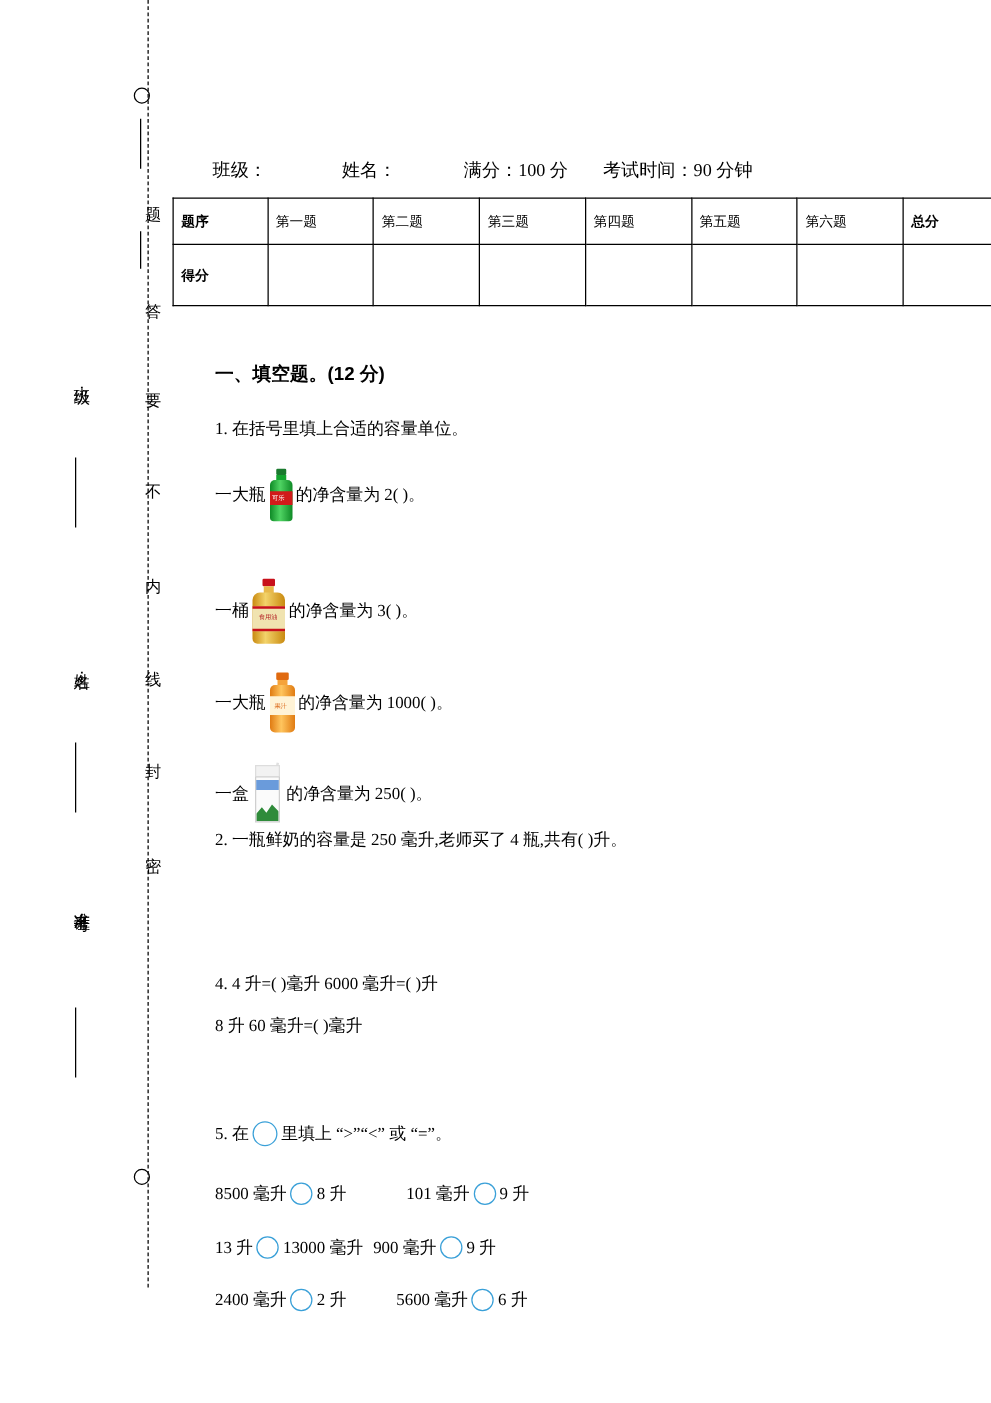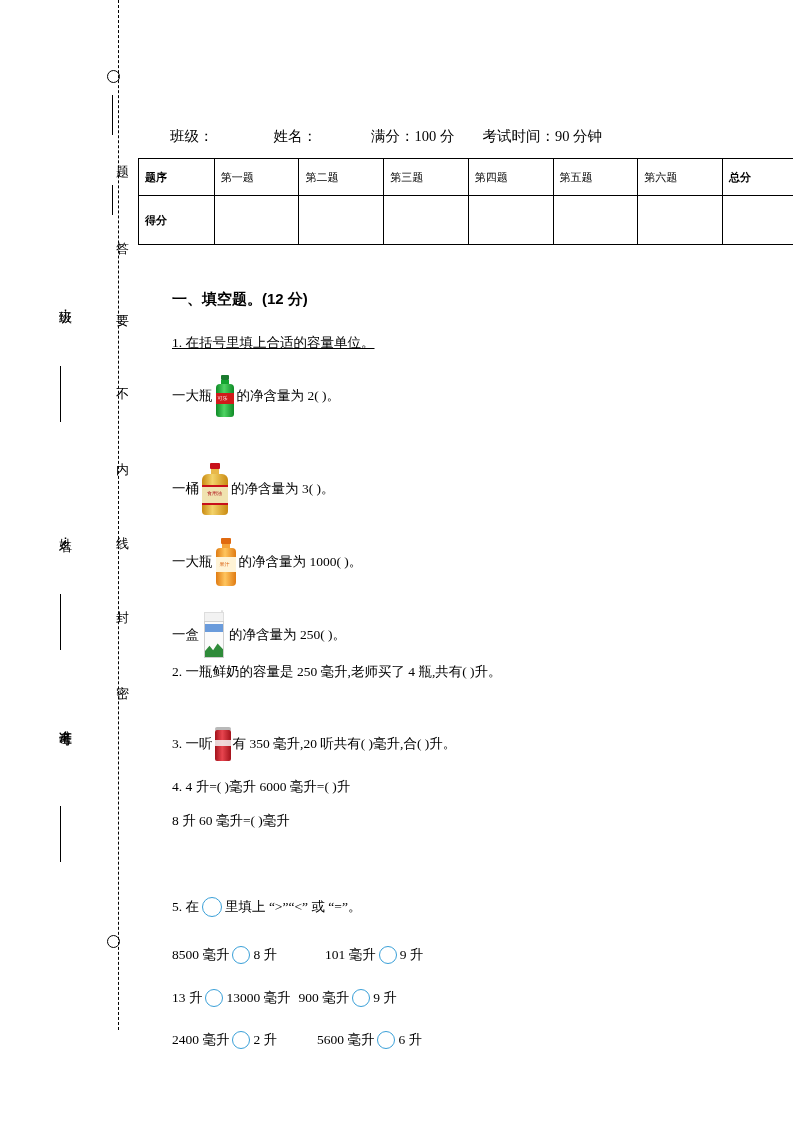--- a/index.html
+++ b/index.html
@@ -124,21 +124,21 @@
     font-size:15px;
     font-weight:bold;
     font-family:"Liberation Sans", sans-serif;
   }
 
   .q{
     position:absolute;
     font-size:13.5px;
     line-height:20px;
   }
-  .q1{left:42px;top:333px;text-decoration:underline;}
+  .q1{left:42px;top:333px;}
 
   .item{
     position:absolute;
     left:42px;
     font-size:13.5px;
     display:flex;
     align-items:center;
   }
   .item .txt{white-space:nowrap;}
 
@@ -318,29 +318,20 @@
           <span class="top"></span>
           <span class="body"></span>
         <span class="blue"></span>
           <span class="green"></span>
       </span>
       <span class="txt">的净含量为 250(        )。</span>
     </div>
 
     <div class="q" style="left:42px;top:662px;">2. 一瓶鲜奶的容量是 250 毫升,老师买了 4 瓶,共有(        )升。</div>
 
-    <div class="item" style="top:727px;">
-      <span class="txt">3. 一听</span>
-      <span class="prod can">
-        <span class="top"></span>
-          <span class="body"></span>
-          <span class="band"></span>
-      </span>
-      <span class="txt">有 350 毫升,20 听共有(        )毫升,合(        )升。</span>
-    </div>
 
     <div class="q" style="left:42px;top:777px;">4. 4 升=(        )毫升   6000 毫升=(        )升</div>
     <div class="q" style="left:42px;top:811px;">8 升 60 毫升=(        )毫升</div>
 
     <div class="item" style="top:897px;">
       <span class="txt">5. 在</span>
       <span class="circle-blank"></span>
       <span class="txt">里填上 “&gt;”“&lt;” 或 “=”。</span>
     </div>
 

